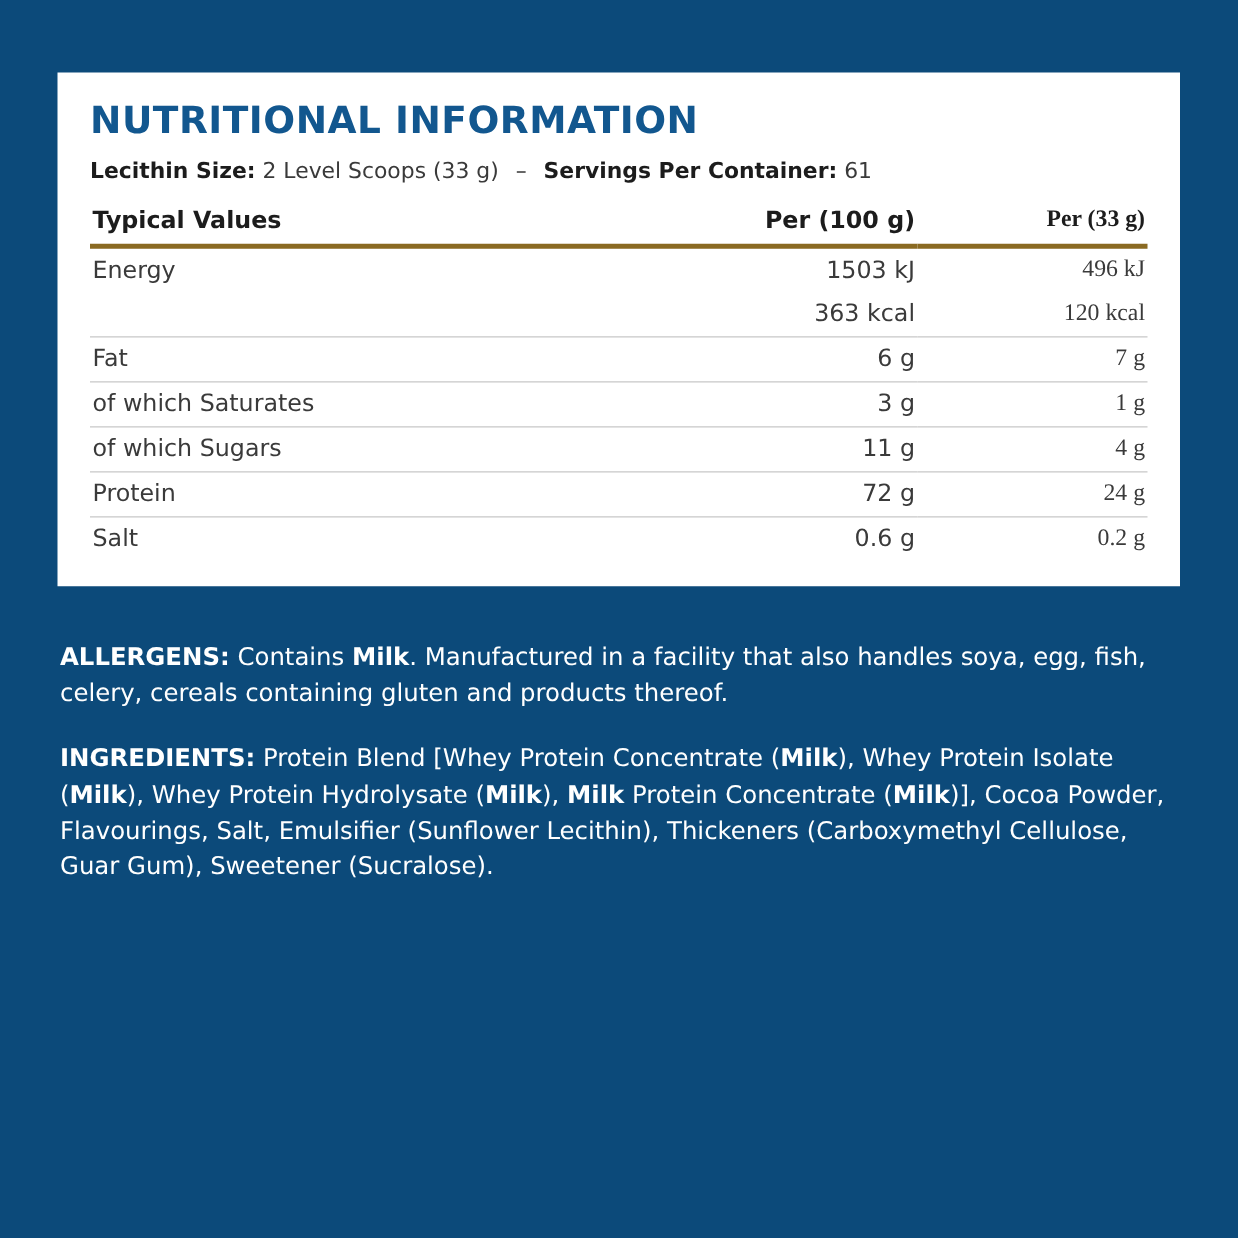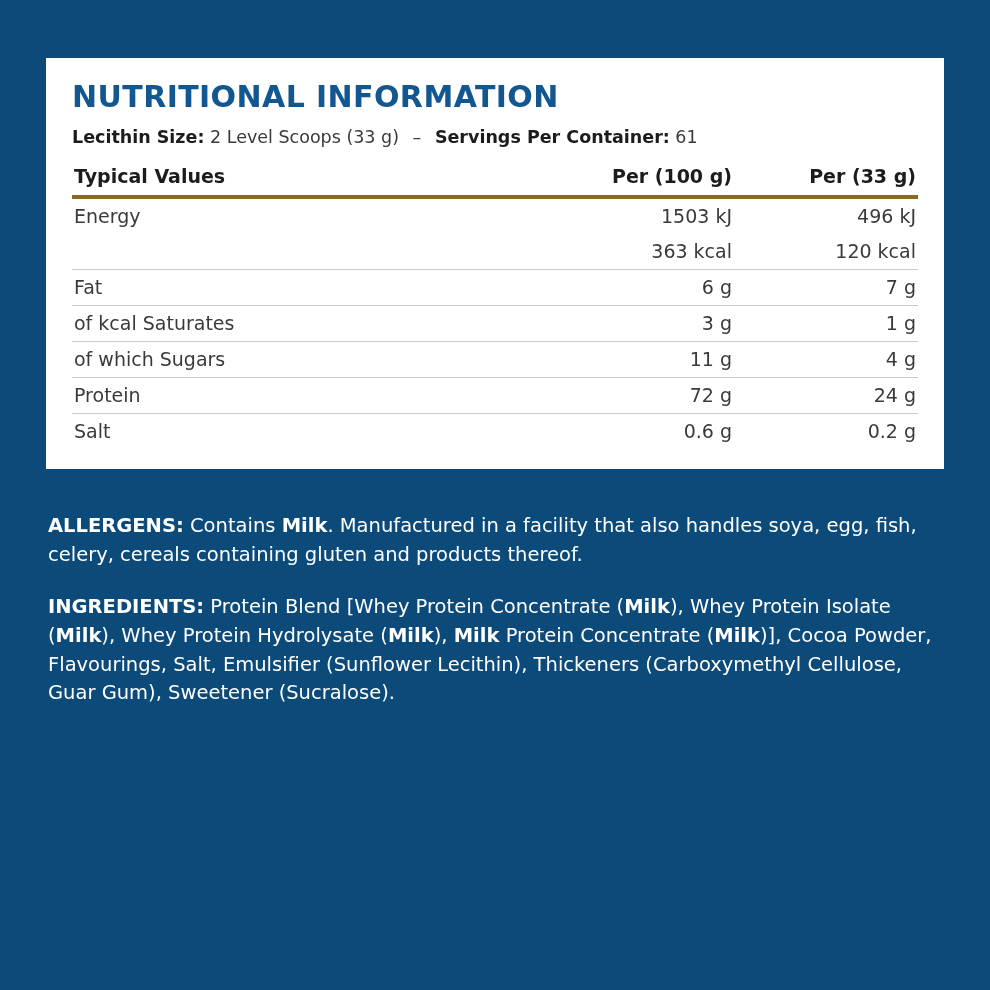--- a/index.html
+++ b/index.html
@@ -61,21 +61,21 @@
     font-weight: normal;
   }
   table.nutri thead th {
     font-weight: bold;
     color: #1c1c1c;
     font-size: 19px;
     padding-bottom: 8px;
   }
   th.c-label, td.c-label { text-align: left; }
   th.c-v1, td.c-v1 { text-align: right; width: 190px; }
-  th.c-v2, td.c-v2 { text-align: right; width: 180px; }
+  th.c-v2, td.c-v2 { text-align: right; width: 180px; font-family: Liberation Serif, serif; }
 
   thead tr.head-row th {
     border-bottom: 4px solid #8a6a22;
   }
   tbody tr.rule td {
     border-top: 1px solid #c8c8c8;
   }
   tbody tr.norule td {
     border-top: none;
   }
@@ -136,21 +136,21 @@
           <td class="c-v2">120 kcal</td>
         </tr>
 
         <tr class="rule">
           <td class="c-label">Fat</td>
           <td class="c-v1">6 g</td>
           <td class="c-v2">7 g</td>
         </tr>
 
         <tr class="rule">
-          <td class="c-label indent">of kcal Saturates</td>
+          <td class="c-label indent">of which Saturates</td>
           <td class="c-v1">3 g</td>
           <td class="c-v2">1 g</td>
         </tr>
 
 
         <tr class="rule">
           <td class="c-label indent">of which Sugars</td>
           <td class="c-v1">11 g</td>
           <td class="c-v2">4 g</td>
         </tr>

